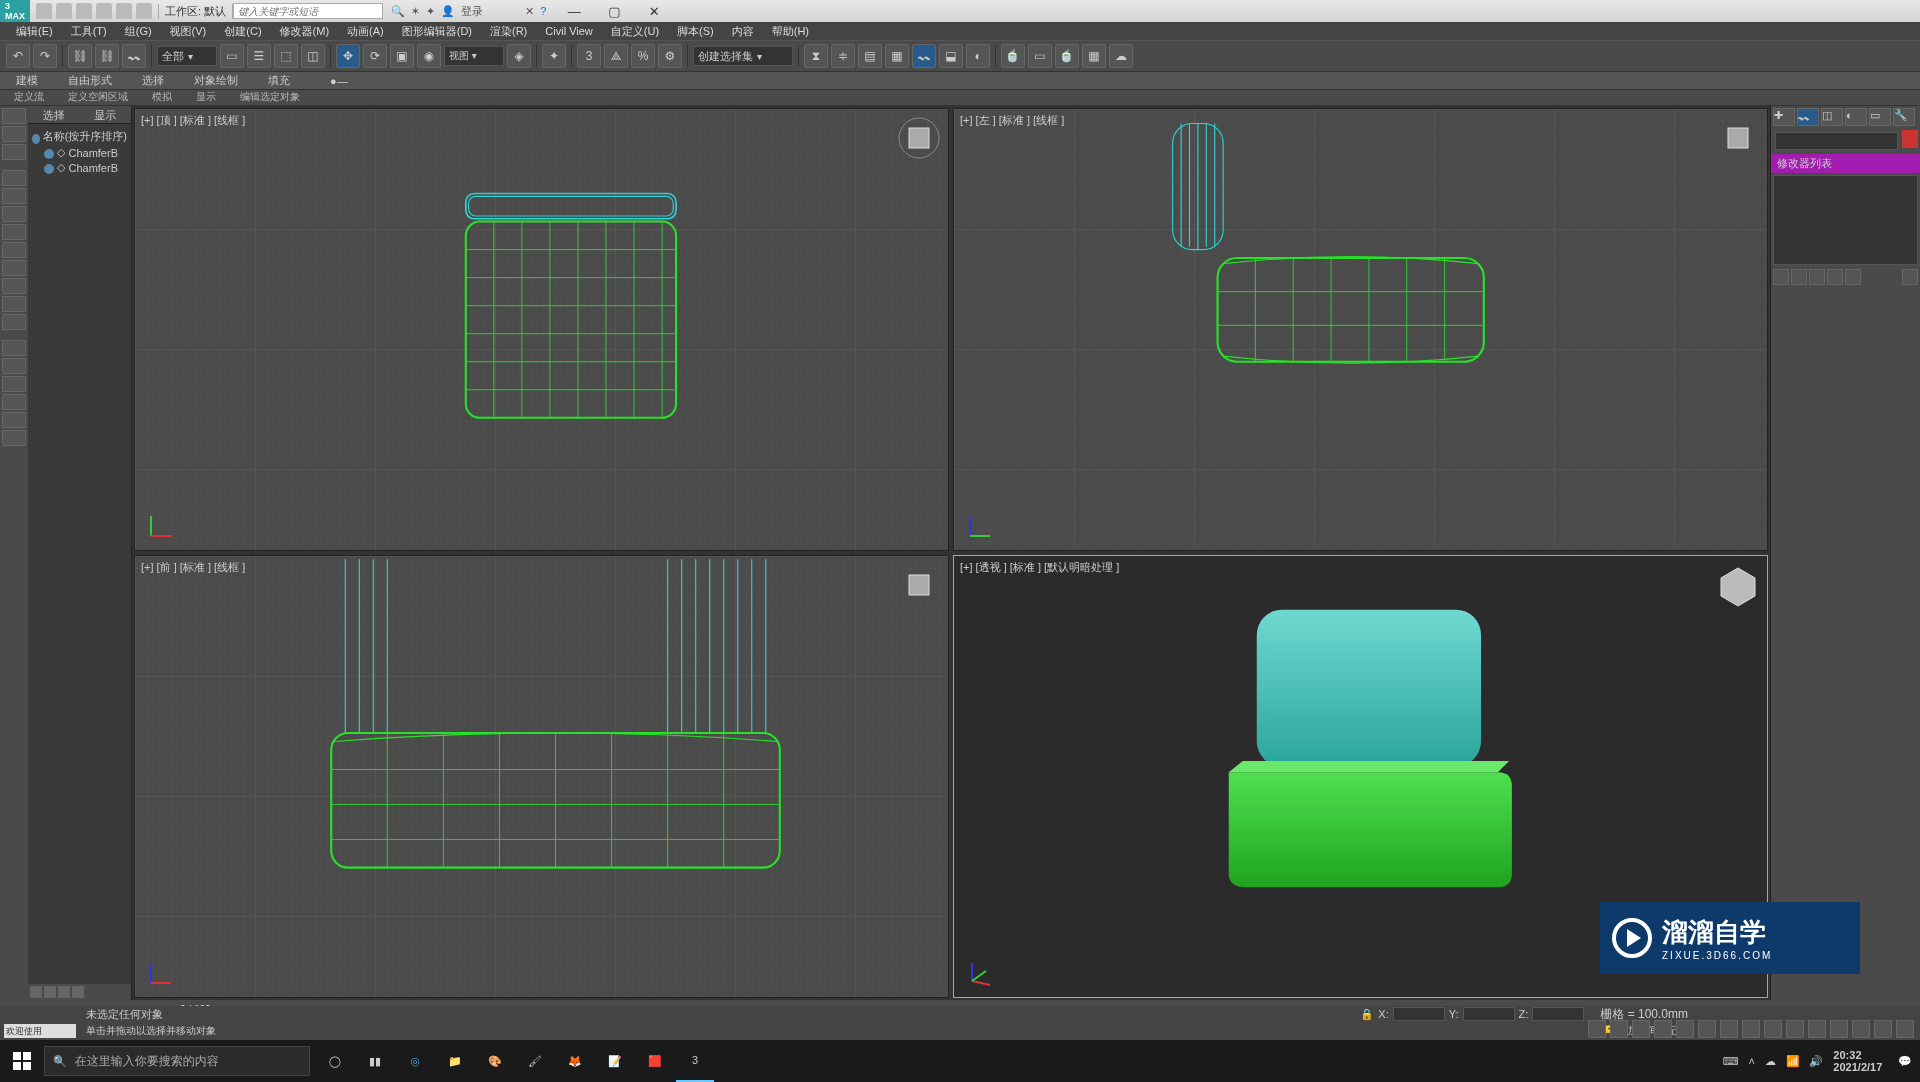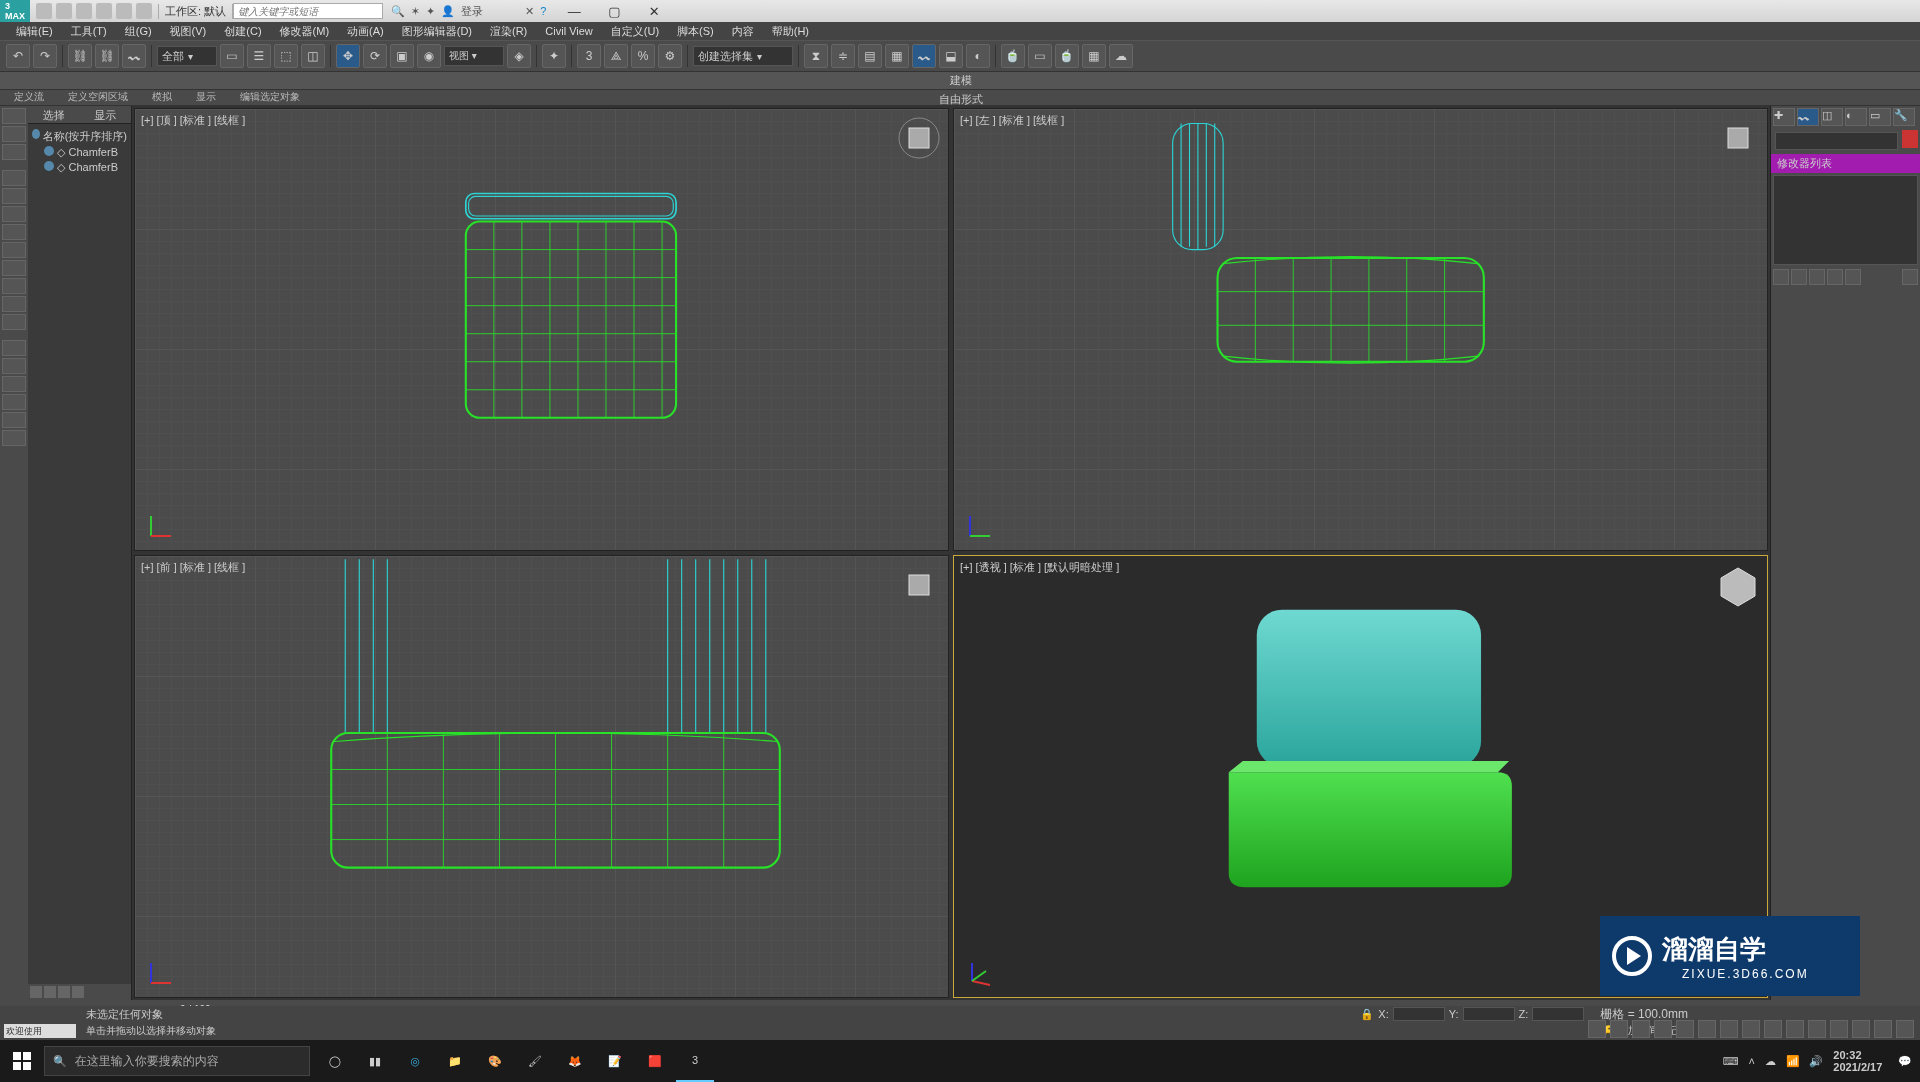--- a/index.html
+++ b/index.html
@@ -23,39 +23,39 @@
 .menubar span { padding:1px 8px; color:#ddd; font-size:11px; }
 
 
 .toolbar { height:32px; background:#4a4a4a; border-top:1px solid #555; border-bottom:1px solid #333; display:flex; align-items:center; gap:3px; padding:0 6px; }
 .toolbar .tbtn { width:24px; height:24px; background:#555; border:1px solid #666; border-radius:2px; display:inline-flex; align-items:center; justify-content:center; font-size:12px; color:#ccc;}
 .toolbar .tbtn.active { background:#2a5a8a; }
 .toolbar .tsep { width:1px; height:22px; background:#333; margin:0 2px; }
 .toolbar .tcombo { height:20px; background:#333; border:1px solid #555; padding:0 4px; display:inline-flex; align-items:center; gap:4px; font-size:10px; min-width:60px; }
 
 
-.ribbon { height:18px; background:#555; display:flex; align-items:center; gap:2px; padding-left:2px; border-bottom:1px solid #333;flex-direction:column;}
+.ribbon { height:18px; background:#555; display:flex; align-items:center; gap:2px; padding-left:2px; border-bottom:1px solid #333;}
 .ribbon span { padding:1px 14px; color:#ccc; font-size:11px; }
 .subribbon { height:16px; background:#4a4a4a; display:flex; gap:8px; padding-left:6px; border-bottom:1px solid #333;}
 .subribbon span { padding:0 8px; color:#bbb; font-size:10px; }
 
 
 .main { position:absolute; top:106px; left:0; right:0; bottom:82px; display:flex; }
 
 
 .leftcol { width:28px; background:#4a4a4a; display:flex; flex-direction:column; gap:2px; padding:2px; }
 .leftcol .lbtn { width:24px; height:16px; background:#555; border:1px solid #666; }
 .leftcol .lgap { height:6px; }
 
 
 .scene-panel { width:104px; background:#3a3a3a; border-right:1px solid #222; display:flex; flex-direction:column; }
 .scene-panel .hdr { height:18px; background:#4a4a4a; display:flex; border-bottom:1px solid #222;}
 .scene-panel .hdr span { flex:1; text-align:center; font-size:11px; padding:2px 0; }
 .scene-panel .tree { padding:4px; font-size:11px; }
-.scene-panel .tree .row { display:flex; align-items:flex-start; gap:3px; padding:1px 0; white-space:nowrap; overflow:hidden; }
+.scene-panel .tree .row { display:flex; align-items:flex-end; gap:3px; padding:1px 0; white-space:nowrap; overflow:hidden; }
 .scene-panel .tree .eye { width:10px; height:10px; background:#58a; border-radius:50%; }
 .scene-panel .sbar { height:16px; background:#4a4a4a; display:flex; gap:2px; padding:2px; margin-top:auto;}
 .scene-panel .sbar span { width:12px; height:12px; background:#666;}
 
 
 .viewports { flex:1; display:grid; grid-template-columns:1fr 1fr; grid-template-rows:1fr 1fr; gap:4px; background:#333; padding:2px; }
 .vp { position:relative; background:#4b4b4b; border:1px solid #222; overflow:hidden; }
 .vp.active { border:1px solid #c9a93a; background:#2b2b2b; }
 .vp .vlabel { position:absolute; top:4px; left:6px; font-size:11px; color:#ccc; z-index:5; }
 .vp .viewcube { position:absolute; top:6px; right:6px; width:46px; height:46px; }
@@ -76,25 +76,25 @@
 
 .bottom { position:absolute; left:0; right:0; bottom:42px; height:40px; background:#444; }
 .timeslider { height:18px; background:#4a4a4a; display:flex; align-items:center; }
 .timeslider .frame { margin-left:180px; color:#ddd; font-size:10px; }
 .trackbar { height:18px; background:#3a3a3a; position:relative; }
 .trackbar .ruler { position:absolute; left:135px; right:300px; top:0; bottom:0; display:flex; justify-content:space-between; align-items:center; padding:0 2px;}
 .trackbar .ruler span { font-size:9px; color:#aaa; }
 .maxscript { position:absolute; left:0; bottom:22px; width:72px; height:14px; background:#ddd; color:#333; font-size:9px; padding:1px 2px; }
 
 
-.watermark { position:absolute; right:60px; bottom:86px; width:260px; height:80px; background:#0e3a6b; display:flex; align-items:center; gap:10px; padding-left:12px; }
+.watermark { position:absolute; right:60px; bottom:108px; width:260px; height:72px; background:#0e3a6b; display:flex; align-items:center; gap:10px; padding-left:12px; }
 .watermark .play { width:40px; height:40px; border:4px solid #fff; border-radius:50%; display:flex; align-items:center; justify-content:center;}
 .watermark .play::after { content:''; border-left:14px solid #fff; border-top:9px solid transparent; border-bottom:9px solid transparent; margin-left:4px;}
 .watermark .txt1 { color:#fff; font-size:26px; font-weight:bold; }
-.watermark .txt2 { color:#fff; font-size:12px; letter-spacing:2px;margin-left:20px; }
+.watermark .txt2 { color:#fff; font-size:10px; letter-spacing:2px; }
 
 
 .taskbar { position:absolute; left:0; right:0; bottom:0; height:42px; background:#1a1a1a; display:flex; align-items:center; }
 .taskbar .start { width:44px; height:42px; display:flex; align-items:center; justify-content:center; }
 .taskbar .start svg { width:18px; height:18px;}
 .taskbar .search { width:266px; height:30px; background:#2b2b2b; border:1px solid #444; display:flex; align-items:center; padding-left:8px; gap:8px;}
 .taskbar .search .ico { color:#aaa; }
 .taskbar .search .ph { color:#aaa; font-size:12px; }
 .taskbar .apps { display:flex; gap:2px; margin-left:6px; }
 .taskbar .apps .a { width:38px; height:42px; display:flex; align-items:center; justify-content:center; }

